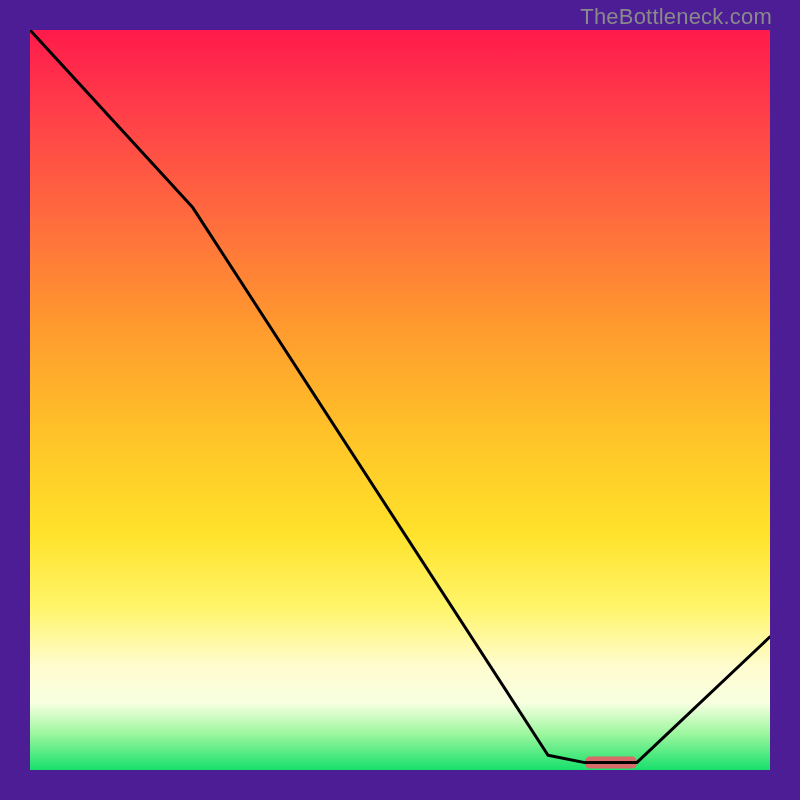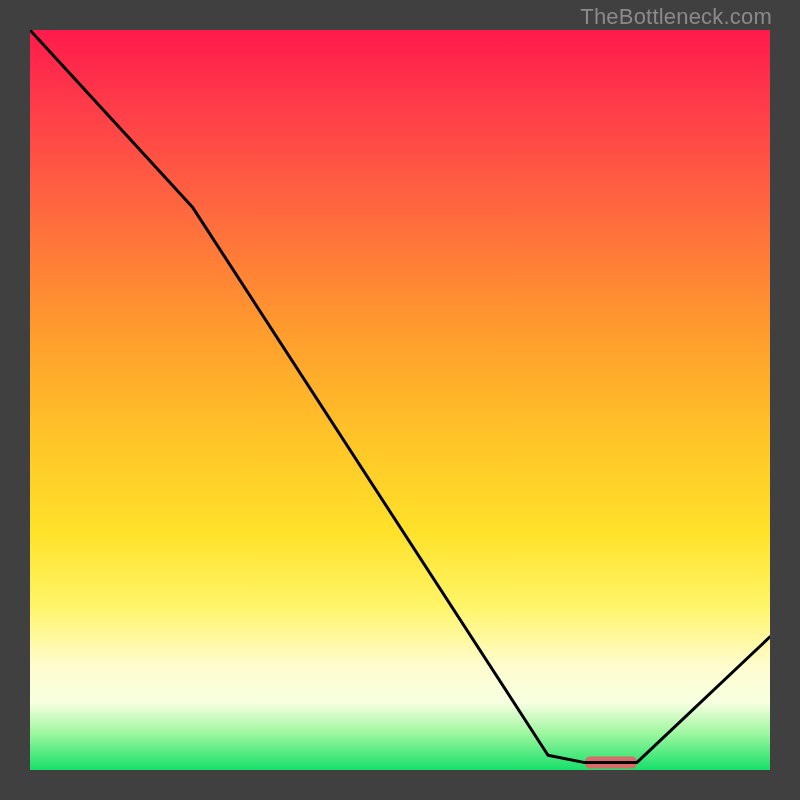--- a/index.html
+++ b/index.html
@@ -8,21 +8,21 @@
     width: 800px;
     height: 800px;
     background: #000;
     overflow: hidden;
     font-family: Arial, Helvetica, sans-serif;
   }
   .frame {
     position: relative;
     width: 800px;
     height: 800px;
-    background: #404040;
+    background: #4c1d95;
   }
   .plot-area {
     position: absolute;
     left: 30px;
     top: 30px;
     width: 740px;
     height: 740px;
     
     background: linear-gradient(
       to bottom,

